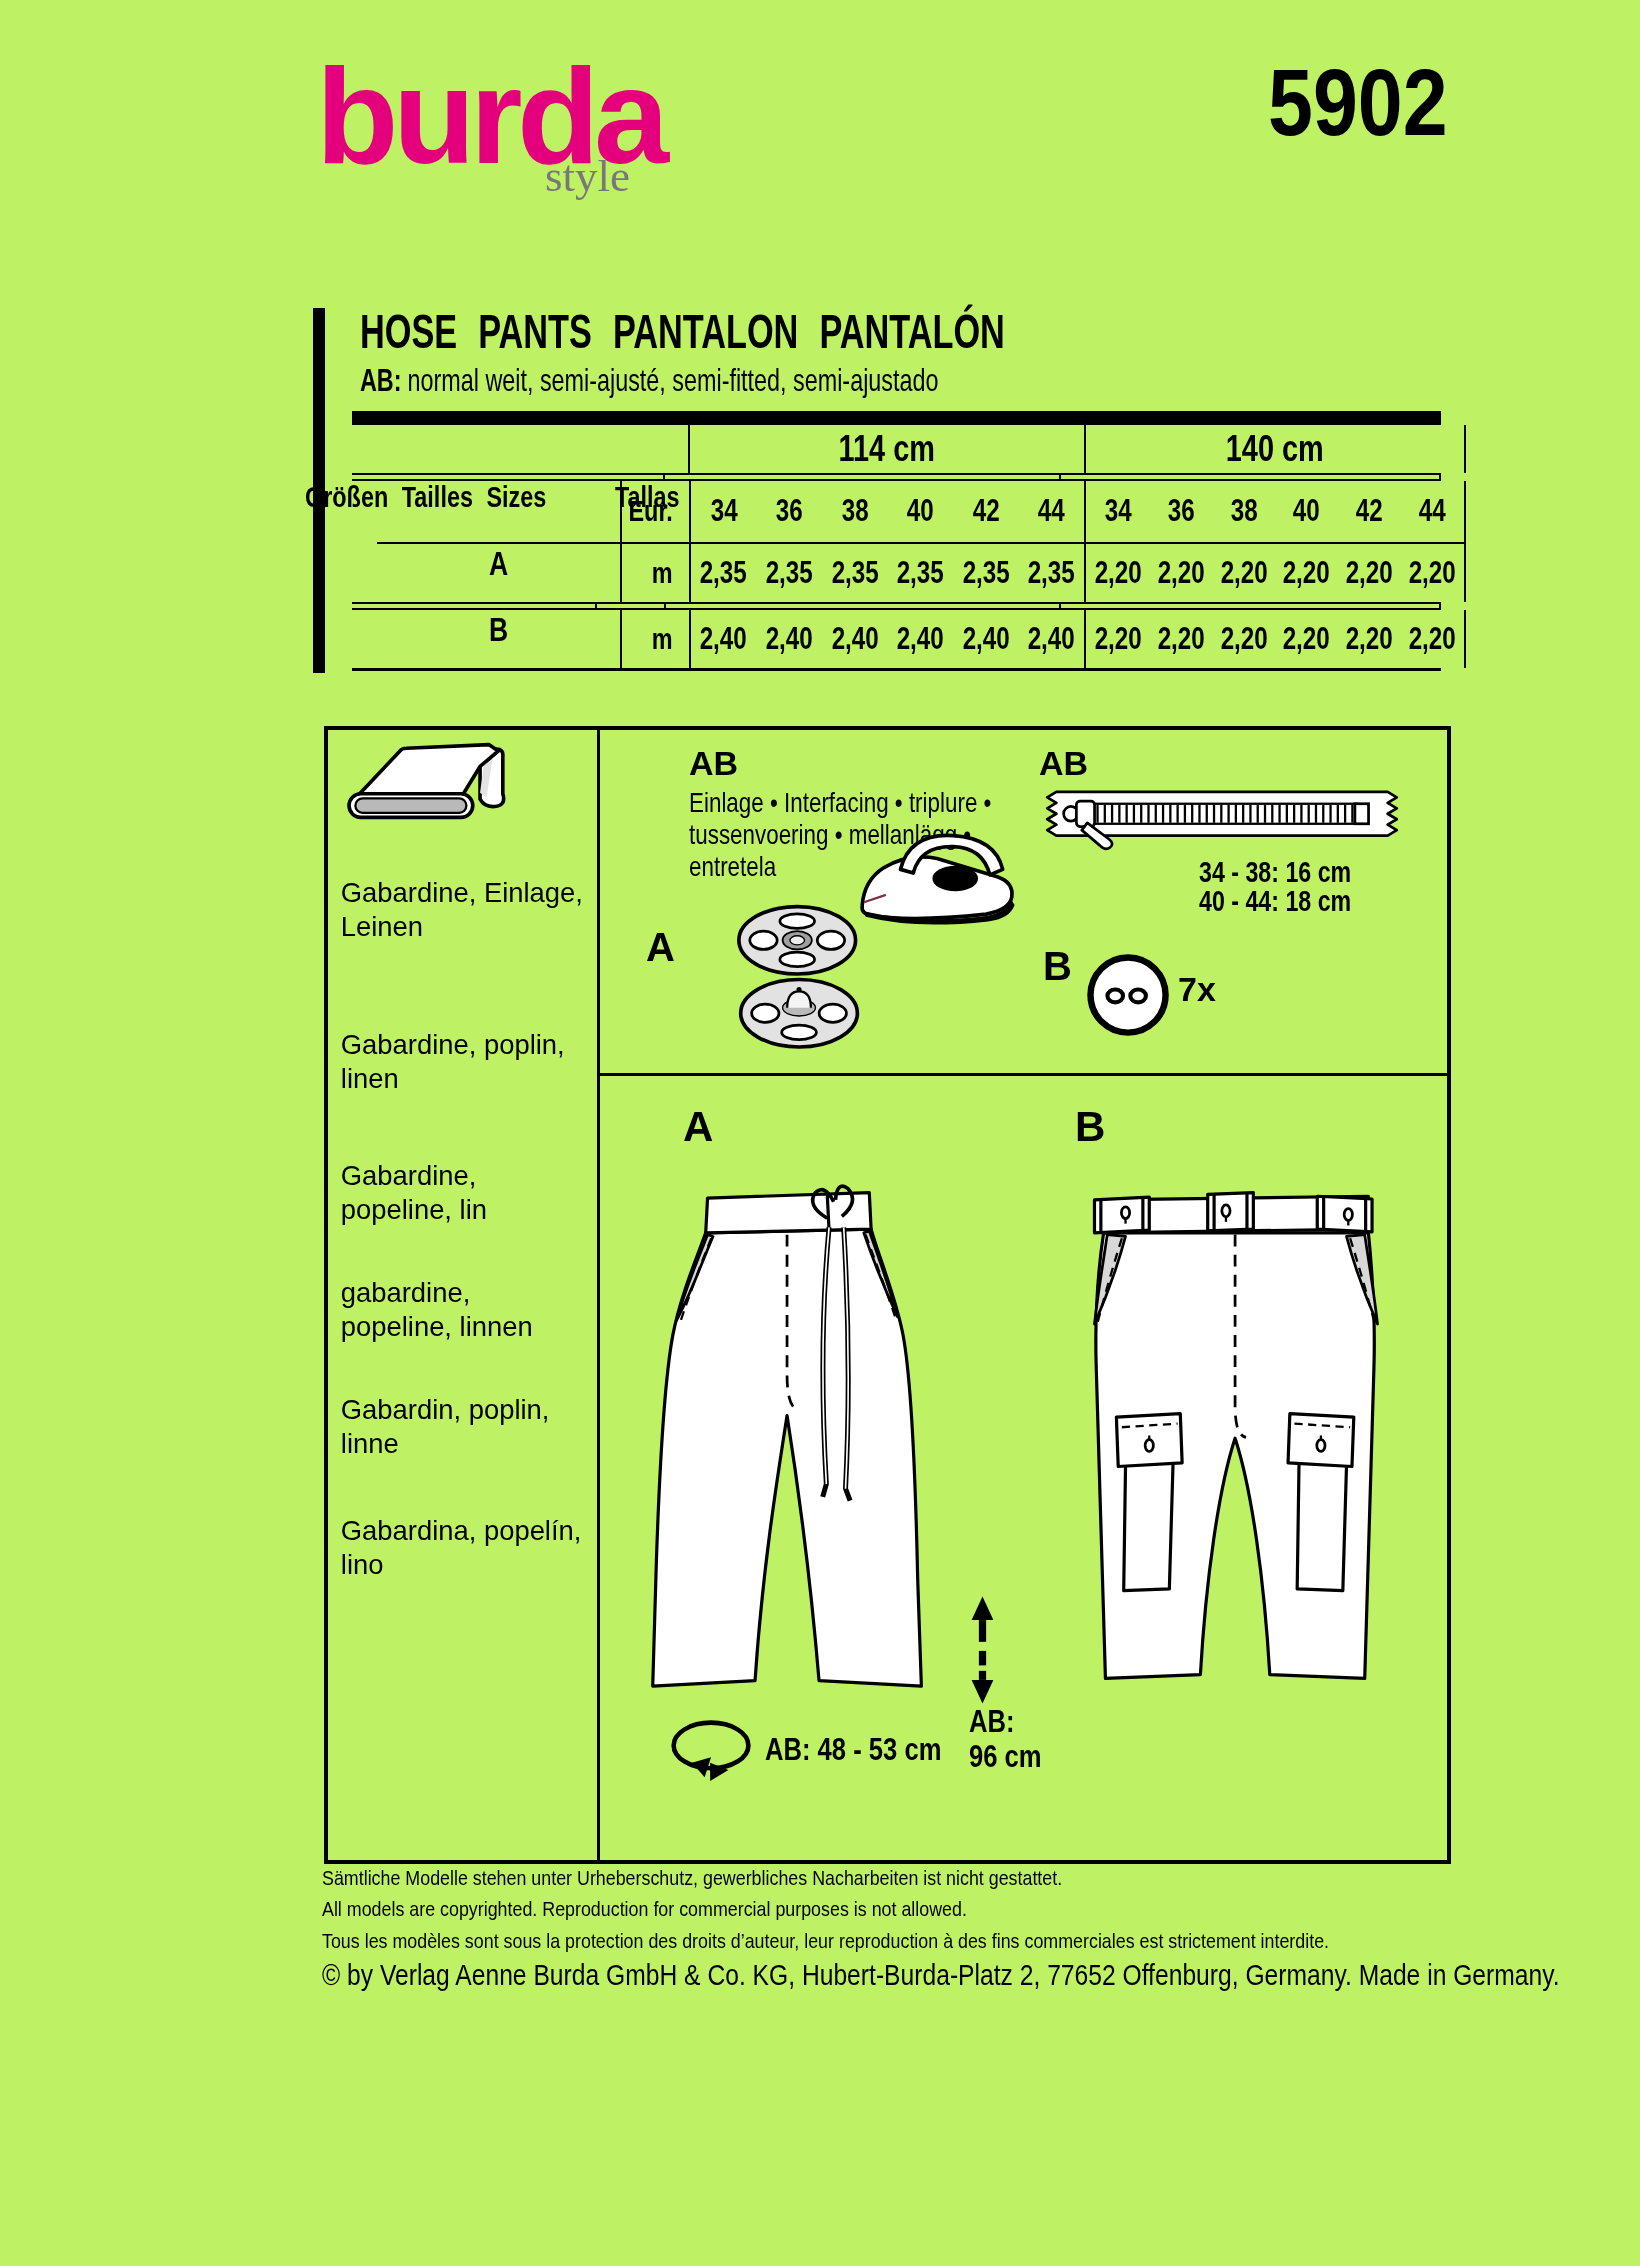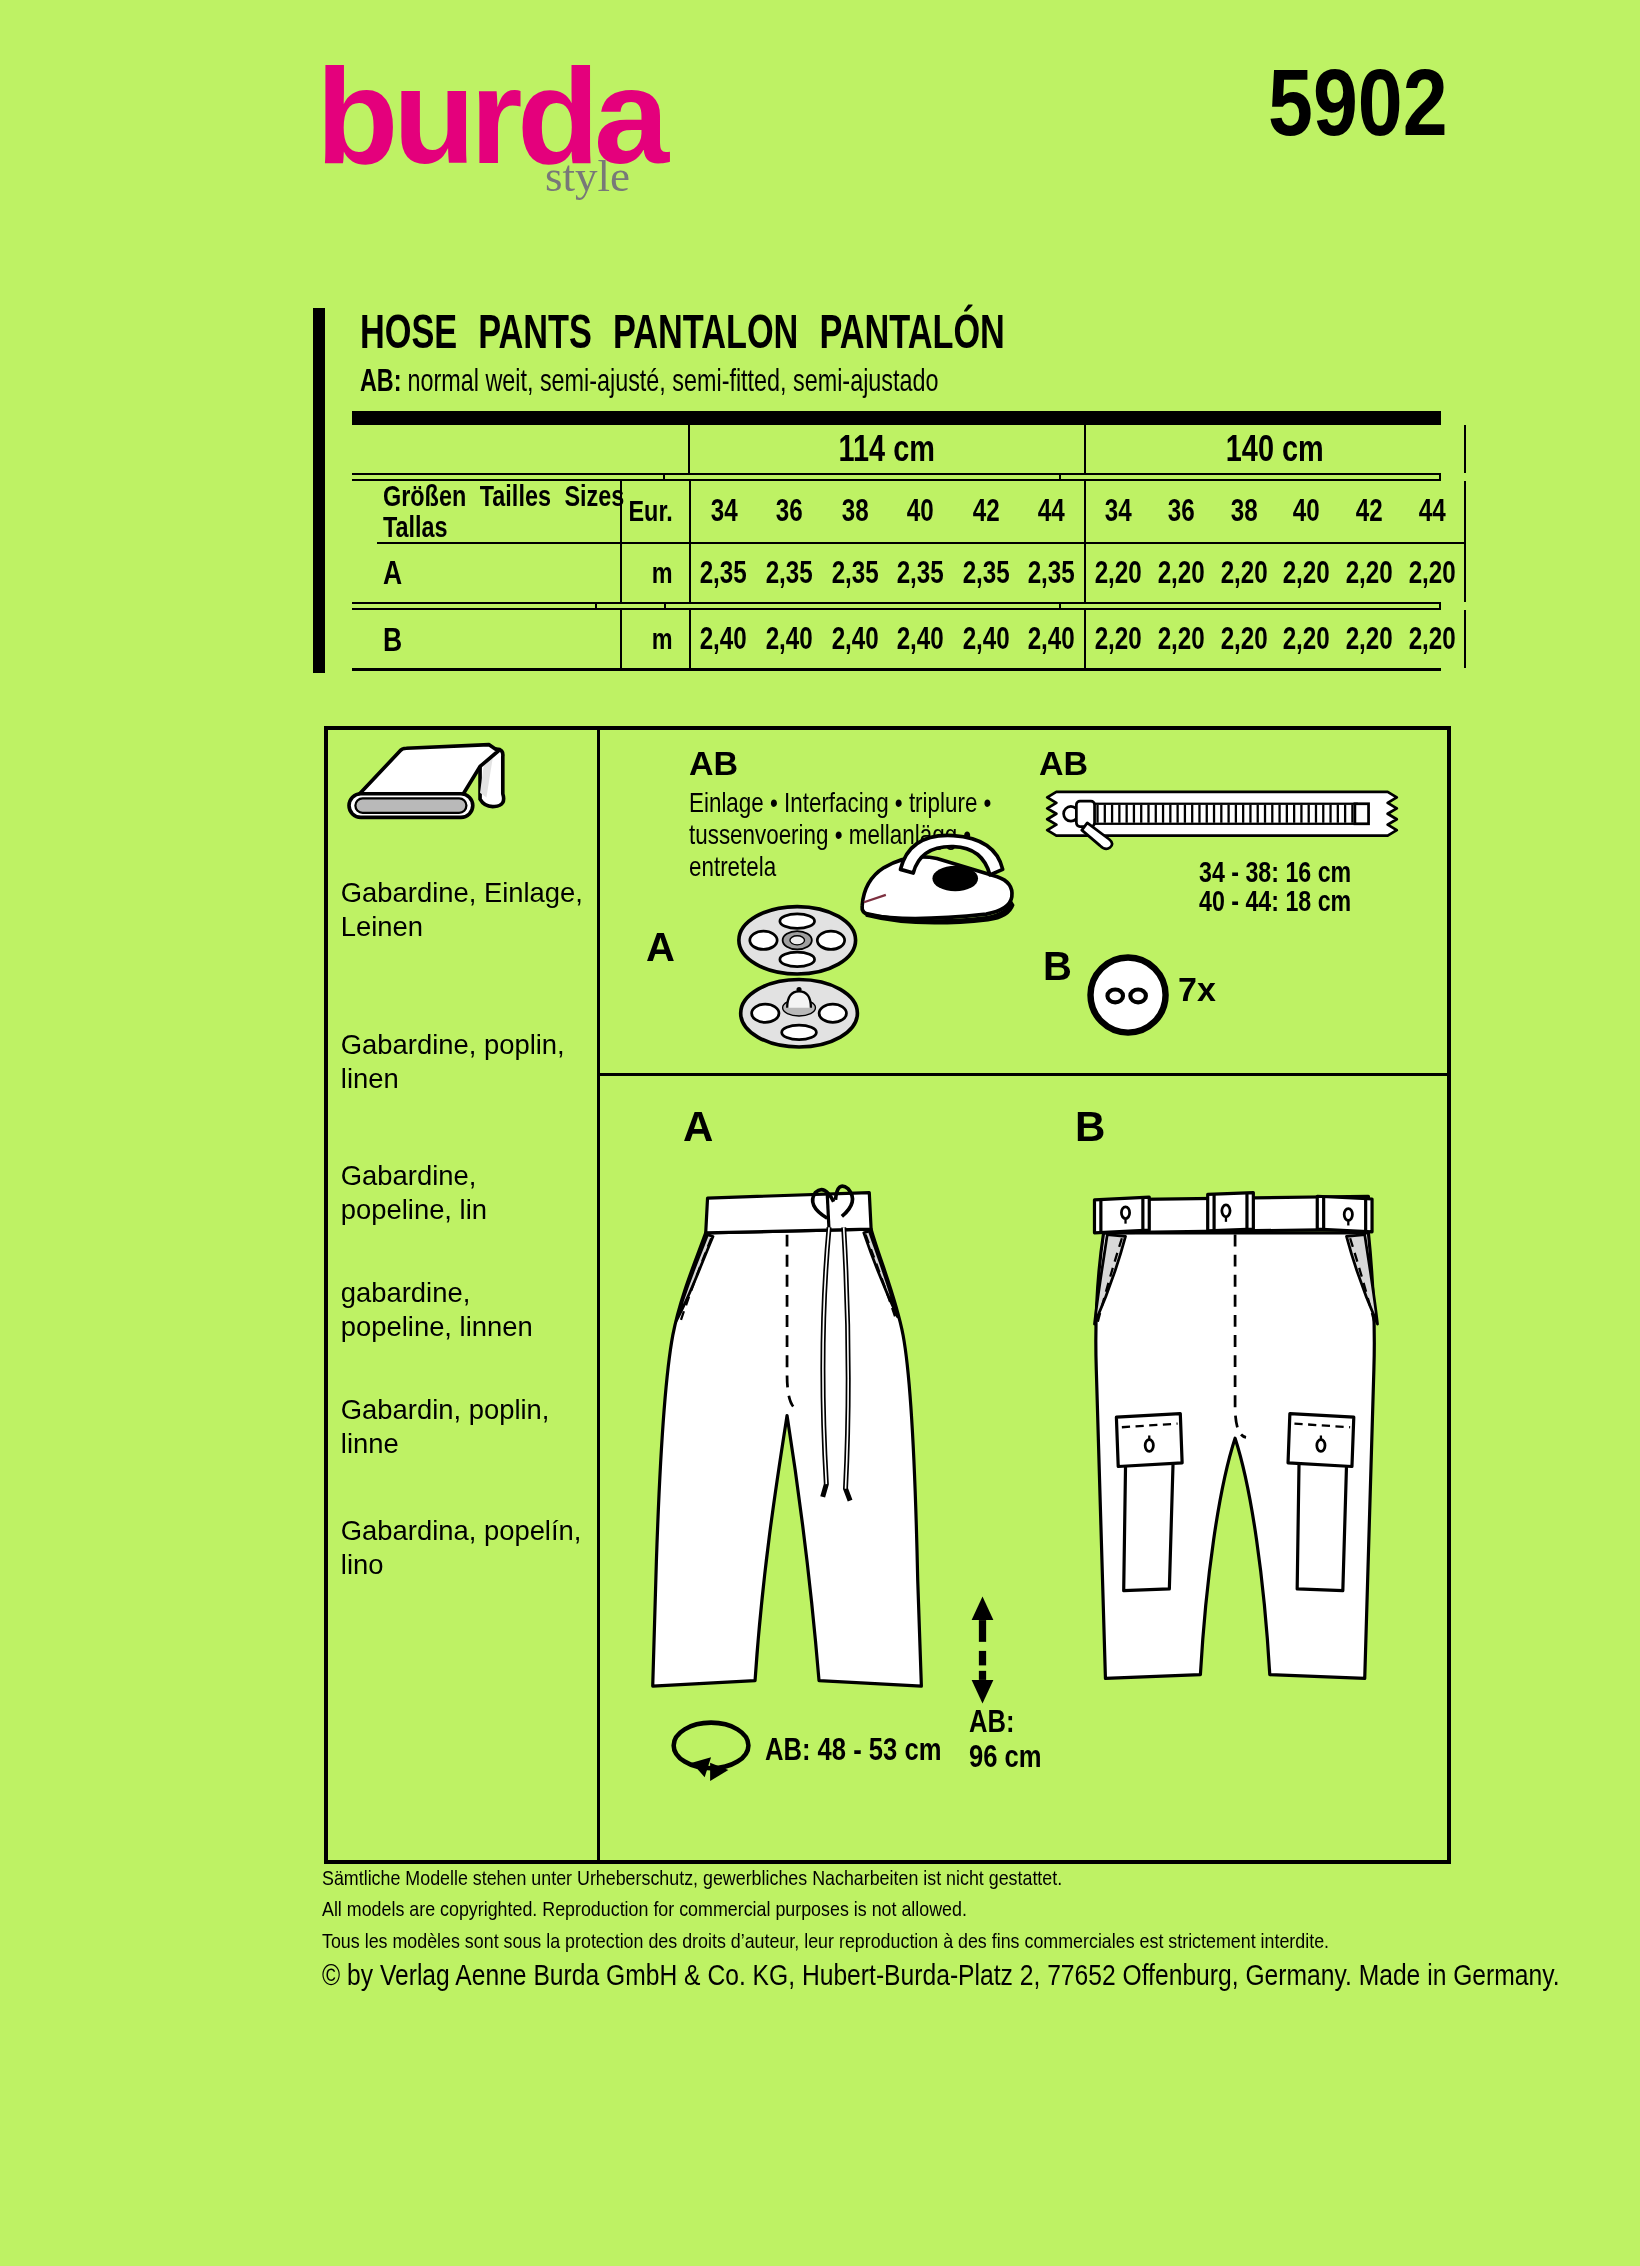--- a/index.html
+++ b/index.html
@@ -32,21 +32,21 @@
   .t-topbar{height:13.7px;background:#000;}
   .trow{display:flex;width:100%;margin-left:25px;}
   .r-h1{height:48px;}
   .r-h2{height:63px;border-bottom:0;}
   .r-h2 > div{border-bottom:2.7px solid #000;}
   .r-h2{height:63px;}
   .r-val{height:58px;}
   .dbl{height:8.2px;border-top:2.7px solid #000;border-bottom:2.7px solid #000;display:flex;}
   .br{border-right:2.7px solid #000;}
   .c-3431{width:313px;}
-  .c-label{width:245px;display:flex;flex-direction:column;justify-content:center;padding-left:5.5px;}
+  .c-label{width:245px;display:flex;flex-direction:row;justify-content:center;padding-left:5.5px;}
   .c-eur{width:69px;display:flex;align-items:center;justify-content:flex-end;padding-right:16px;}
   .c-g114{width:396px;display:flex;}
   .c-g140{width:380px;display:flex;}
   .hdr-cm{display:flex;align-items:center;justify-content:center;font-size:37px;font-weight:bold;}
   .szl1,.szl2{font-size:30px;font-weight:bold;line-height:31px;}
   .szl1 .cx,.szl2 .cx{transform:scaleX(.78);word-spacing:9.1px;}
   .eur-lab,.unit-lab{font-size:30px;font-weight:bold;}
   .gcell{flex:1;display:flex;align-items:center;justify-content:center;font-size:31px;font-weight:bold;}
   .view-lab{font-size:34px;font-weight:bold;}
 

